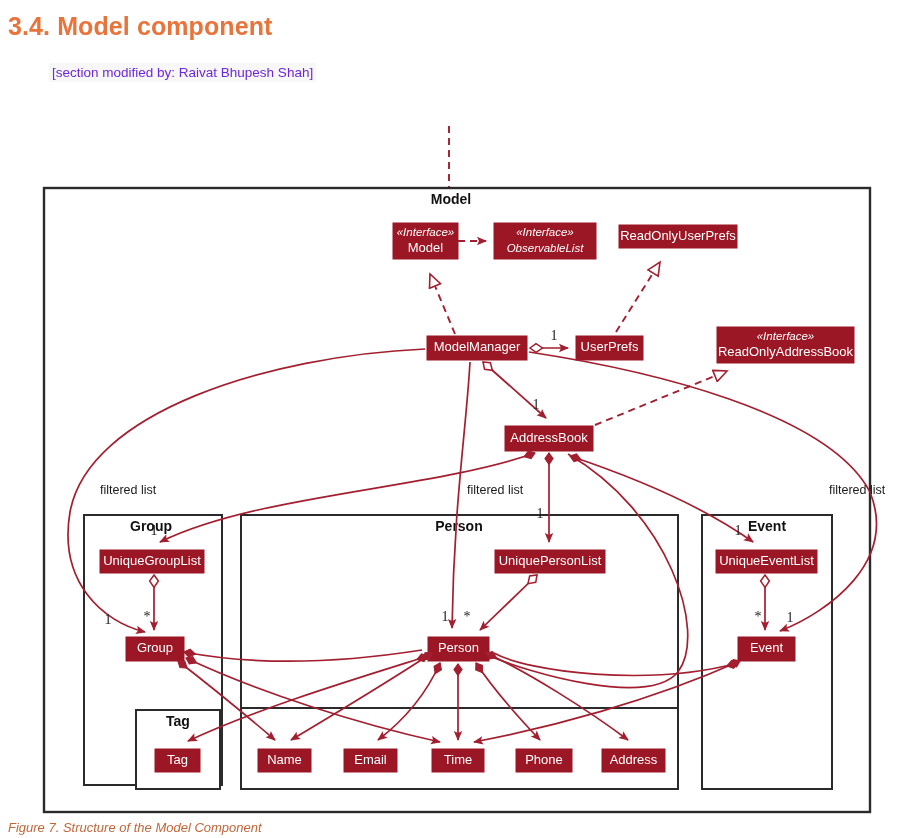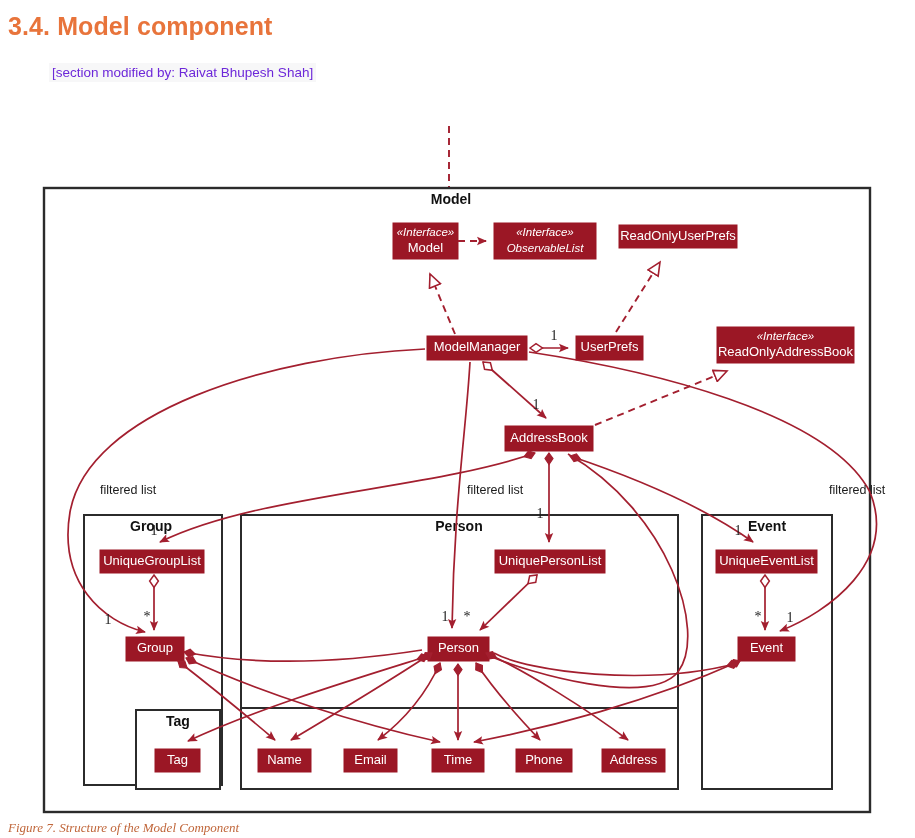--- a/index.html
+++ b/index.html
@@ -40,21 +40,21 @@
     position: absolute;
     left: 8px;
     top: 112px;
     width: 915px;
     height: 706px;
   }
   #figure-caption {
     position: absolute;
     left: 8px;
     top: 820px;
-    font-family: Liberation Serif, serif;
+    font-family: Liberation Sans, sans-serif;
     font-style: italic;
     font-size: 13px;
     color: #c0663a;
     white-space: nowrap;
   }
   svg { display: block; }
   .pkg-rect {
     fill: #ffffff;
     stroke: #2b2b2b;
     stroke-width: 2;

